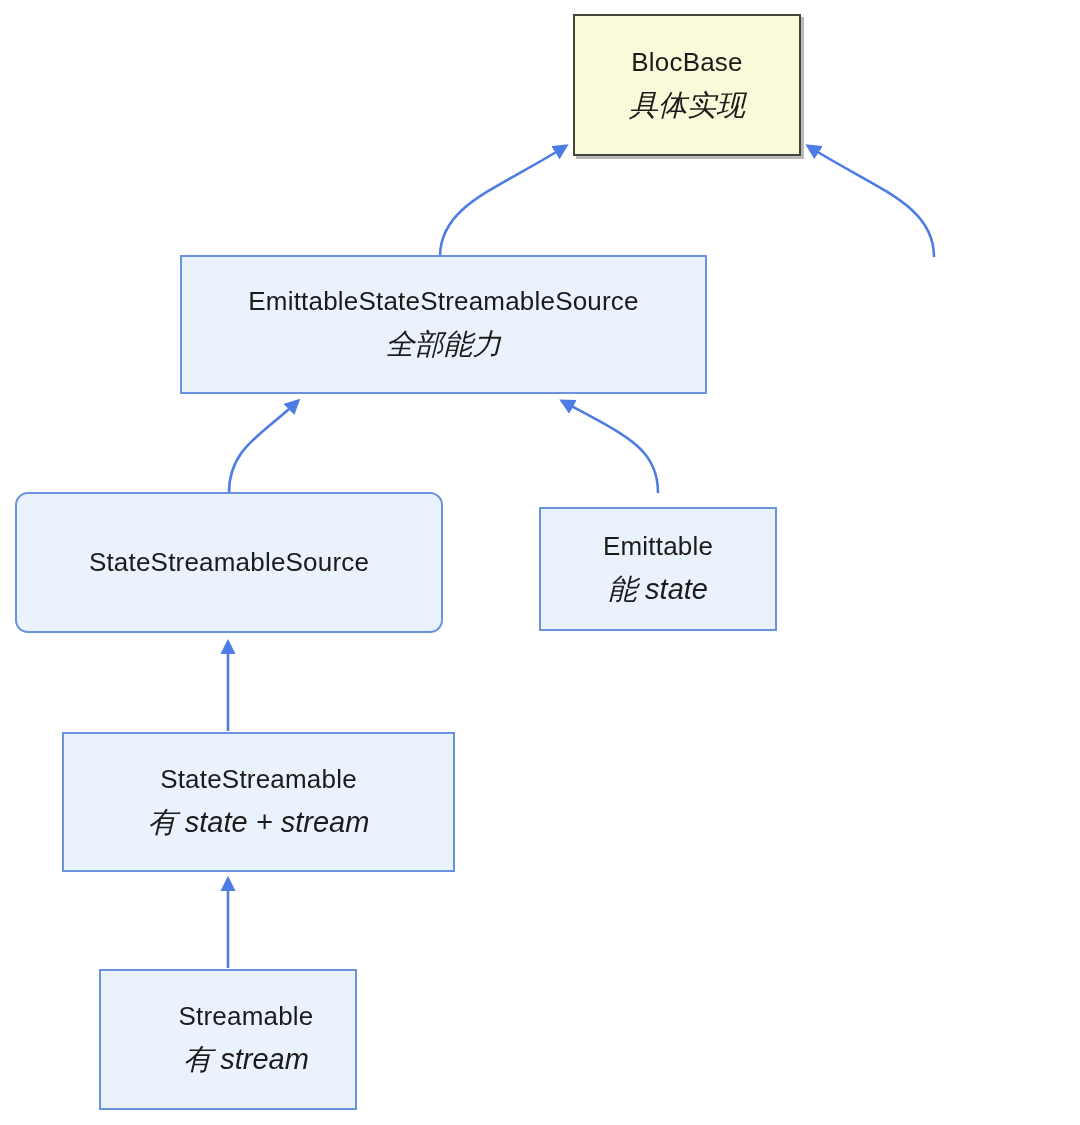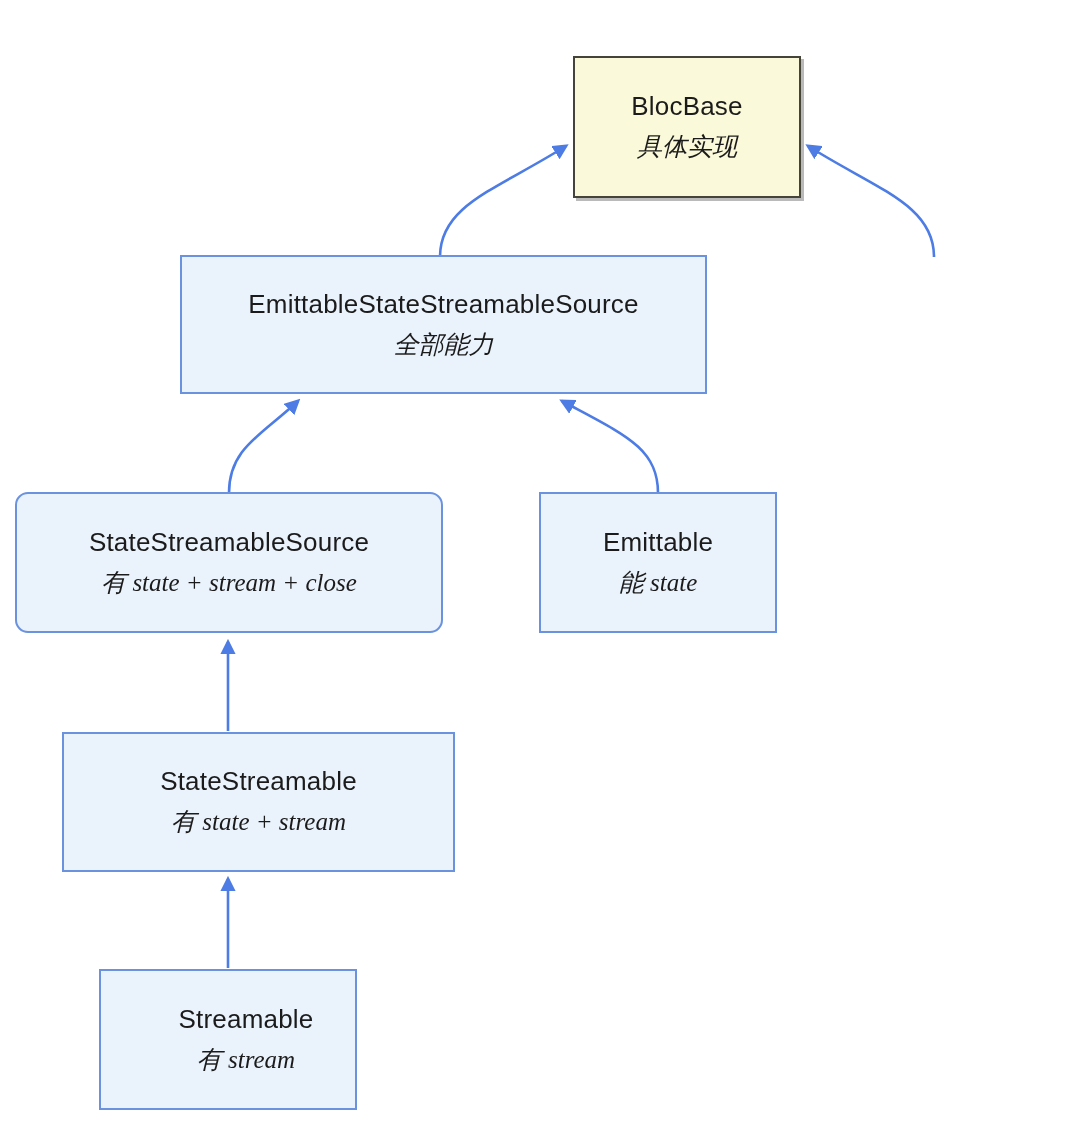--- a/index.html
+++ b/index.html
@@ -52,24 +52,23 @@
     background:var(--concrete-fill);
     border:2px solid var(--concrete-border);
     box-shadow:3px 3px 0 rgba(130,130,130,0.55);
   }
   .node-title{
     font-size:26px;
     line-height:1.15;
     letter-spacing:0.2px;
   }
   .node-subtitle{
-    font-size:25px;
+    font-size:29px;
     line-height:1.15;
     font-style:italic;
-    font-family:Liberation Serif, serif;
   }
 </style>
 </head>
 <body>
 
 <div class="canvas">
 
   <svg class="edges" viewBox="0 0 1080 1125" xmlns="http://www.w3.org/2000/svg">
     <defs>
       <marker id="arrowhead" viewBox="0 0 10 10" refX="8" refY="5" markerWidth="6" markerHeight="6" orient="auto">
@@ -77,37 +76,36 @@
       </marker>
     </defs>
     <path class="edge" marker-end="url(#arrowhead)" d="M 440 257 C 440 205 496 190 566 146"></path>
     <path class="edge" marker-end="url(#arrowhead)" d="M 934 257 C 934 205 878 190 808 146"></path>
     <path class="edge" marker-end="url(#arrowhead)" d="M 229 493 C 229 448 262 435 298 401"></path>
     <path class="edge" marker-end="url(#arrowhead)" d="M 658 493 C 658 448 625 435 562 401"></path>
     <path class="edge" marker-end="url(#arrowhead)" d="M 228 731 L 228 642"></path>
     <path class="edge" marker-end="url(#arrowhead)" d="M 228 968 L 228 879"></path>
   </svg>
 
-  <div class="node concrete" style="left:573px;top:14px;width:228px;height:142px;margin-top:42px;">
+  <div class="node concrete" style="left:573px;top:14px;width:228px;height:142px;">
     <div class="node-title">BlocBase</div>
     <div class="node-subtitle">具体实现</div>
   </div>
 
   <div class="node interface" style="left:180px;top:255px;width:527px;height:139px;">
     <div class="node-title">EmittableStateStreamableSource</div>
     <div class="node-subtitle">全部能力</div>
   </div>
 
 
   <div class="node interface" style="left:15px;top:492px;width:428px;height:141px;border-radius:13px;">
     <div class="node-title">StateStreamableSource</div>
-    <div class="node-subtitle">有 state + stream + close</div>
   </div>
 
-  <div class="node interface" style="left:539px;top:492px;width:238px;height:141px;">
+  <div class="node interface" style="left:539px;top:507px;width:238px;height:124px;">
     <div class="node-title">Emittable</div>
     <div class="node-subtitle">能 state</div>
   </div>
 
   <div class="node interface" style="left:62px;top:732px;width:393px;height:140px;">
     <div class="node-title">StateStreamable</div>
     <div class="node-subtitle">有 state + stream</div>
   </div>
 
   <div class="node interface" style="left:99px;top:969px;width:258px;height:141px;padding-left:36px;">

